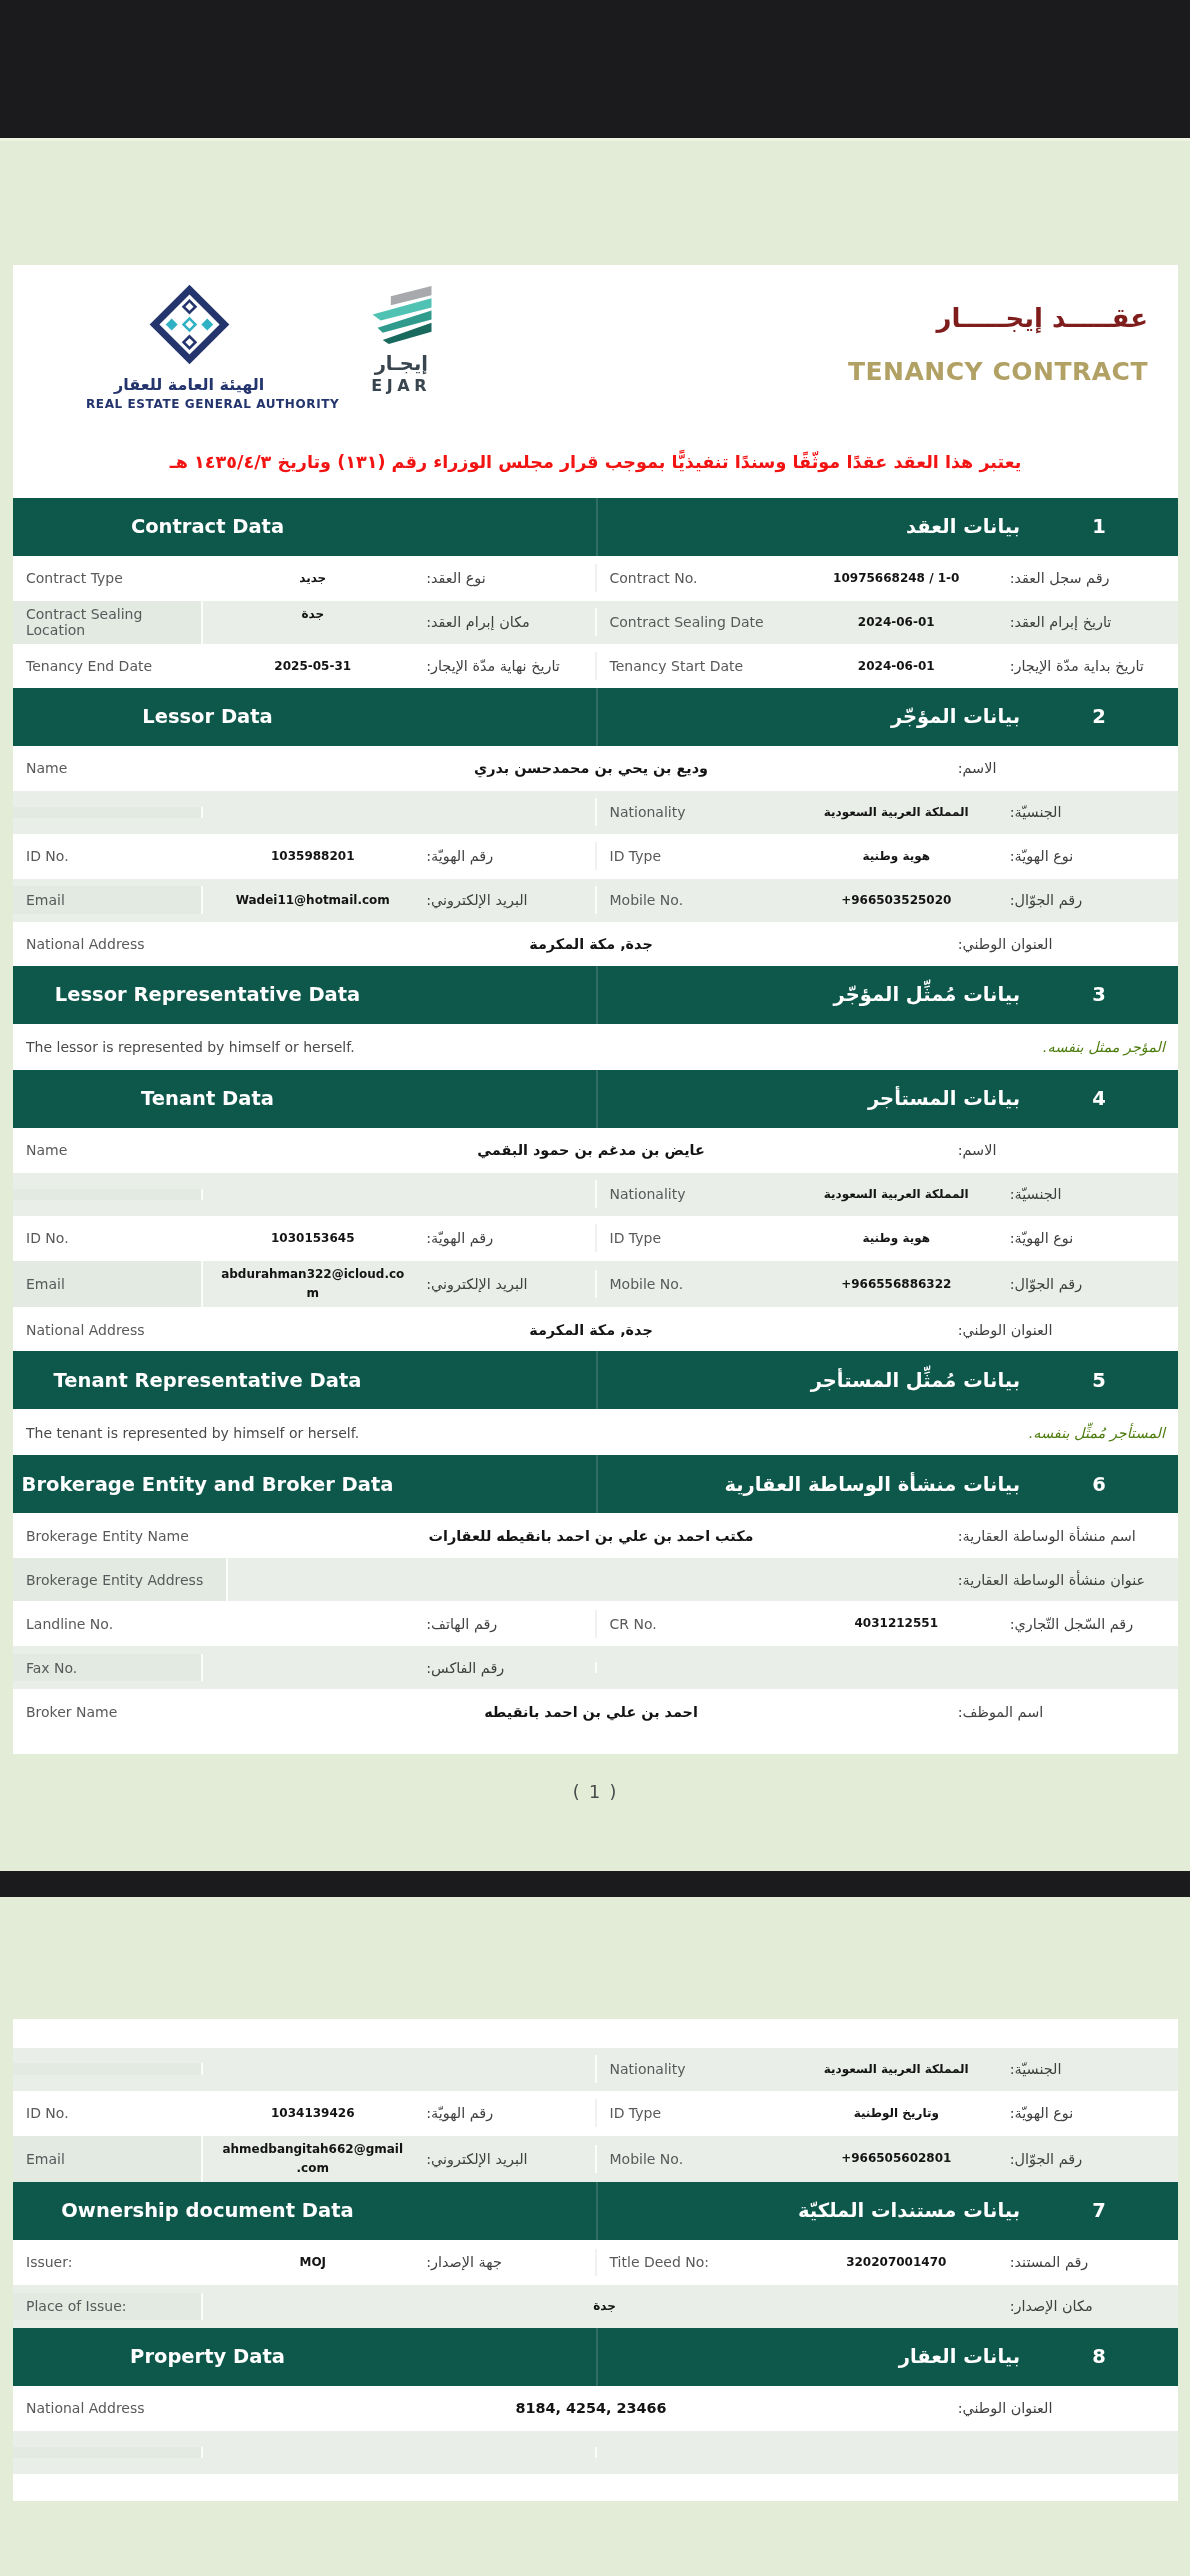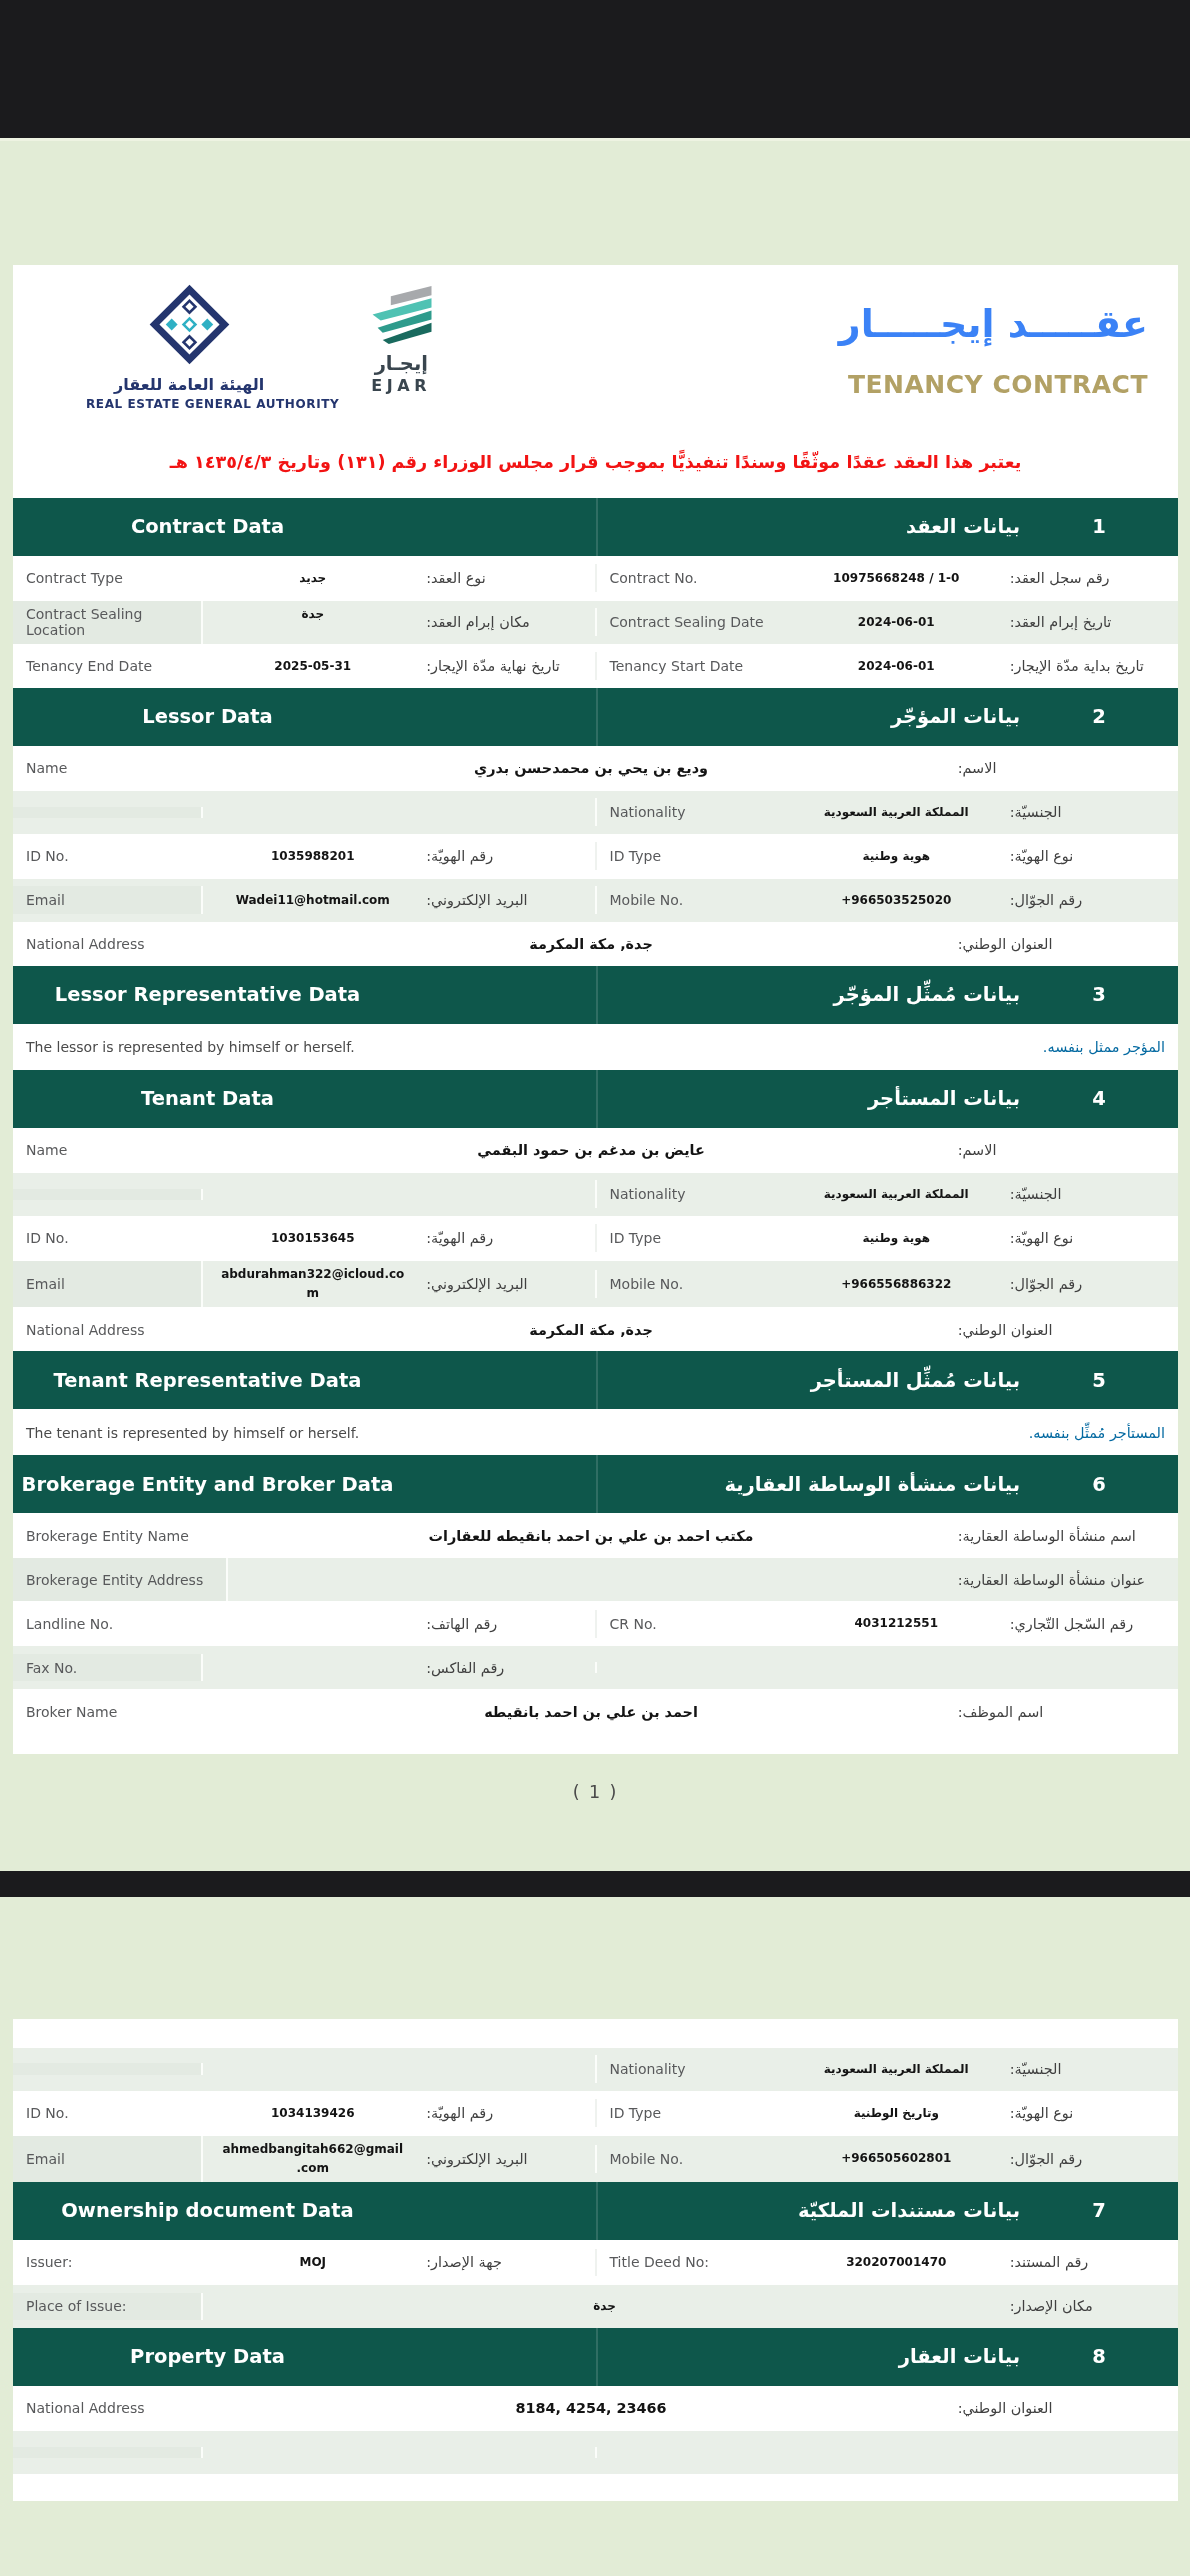--- a/index.html
+++ b/index.html
@@ -29,21 +29,21 @@
   
   .doc-header{display:flex;justify-content:space-between;align-items:flex-start;padding:15px 30px 0 26px;}
   .logos{display:flex;gap:24px;align-items:flex-start;}
   .logo-block{text-align:center;}
   .rega-ar{font-size:16px;font-weight:bold;color:var(--navy);margin-top:1.9px;direction:rtl;}
   .rega-en{font-size:12px;letter-spacing:0.6px;color:var(--navy);font-weight:bold;margin-top:2.8px;white-space:nowrap;padding-left:47px;}
   .ejar-block{padding-top:3.7px;}
   .ejar-ar{font-size:19.5px;font-weight:bold;color:var(--slate);margin-top:3.7px;direction:rtl;}
   .ejar-en{font-size:16px;font-weight:bold;letter-spacing:4.6px;color:var(--slate);margin-top:0.9px;}
   .titles{text-align:right;padding-top:24px;}
-  .title-ar{font-size:38px;font-weight:bold;color:#3b82f6;direction:rtl;line-height:1.1;}
+  .title-ar{font-size:26px;font-weight:bold;color:#7f1d1d;direction:rtl;line-height:1.1;}
   .title-en{font-size:25px;font-weight:600;color:var(--gold);letter-spacing:0.5px;margin-top:24px;}
   .disclaimer{
     text-align:center;direction:rtl;color:var(--red);font-weight:bold;
     font-size:17.6px;margin-top:41px;padding:0 37px;
   }
   .sections{margin-top:26px;}
   
   .sec-header{
     background:var(--teal);min-height:58px;display:flex;align-items:center;
     color:#fff;position:relative;margin-top:0;
@@ -65,21 +65,21 @@
   .val-inner{max-width:184px;text-align:center;font-weight:bold;font-size:12px;color:var(--val);overflow-wrap:anywhere;line-height:1.55;}
   .val-inner-full{text-align:center;font-weight:bold;font-size:14.4px;color:var(--val);overflow-wrap:anywhere;line-height:1.55;}
   .row.full .cell-en{width:215px;}
   .row.full .cell-ar{width:224px;}
   .half{flex:1;display:flex;align-items:flex-start;min-width:0;}
   .row.pair .half-right{border-left:2.8px solid rgba(125,150,120,.12);}
   .row.alt.pair .half-right{border-left-color:#fbfdfa;}
   .row.alt .half-left .cell-en, .row.alt.full .cell-en{background:var(--alt-dark);border-right:2.8px solid #fbfdfa;}
   .row.note{min-height:46px;}
   .note-en{padding:5.6px 3.7px 5.6px 13px;font-size:14px;color:#4a4a4a;}
-  .note-ar{padding:5.6px 13px 5.6px 3.7px;font-size:14.4px;color:#0369a1;direction:rtl;}
+  .note-ar{padding:5.6px 13px 5.6px 3.7px;font-size:14.4px;color:#4d7c0f;direction:rtl;font-style:italic;}
   .spacer{flex:1;}
   
   .page-number{margin-top:28px;text-align:center;font-size:17.6px;color:#4a4a4a;letter-spacing:1.9px;}
   .separator-bar{height:26px;background:var(--bar);margin-top:69px;}
 </style>
 </head>
 <body>
 
 <div class="top-bar"></div>
 

